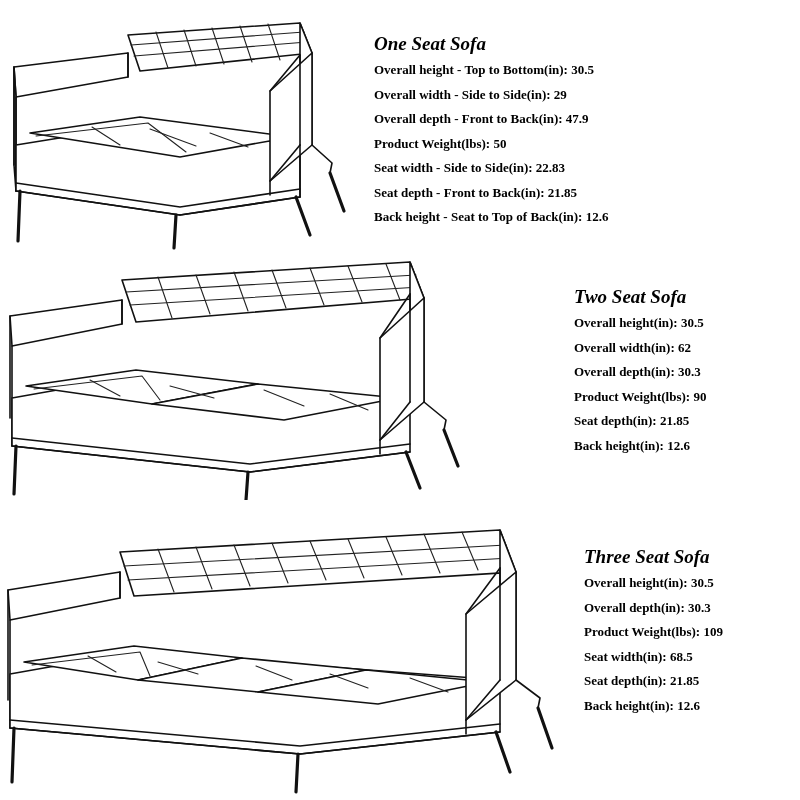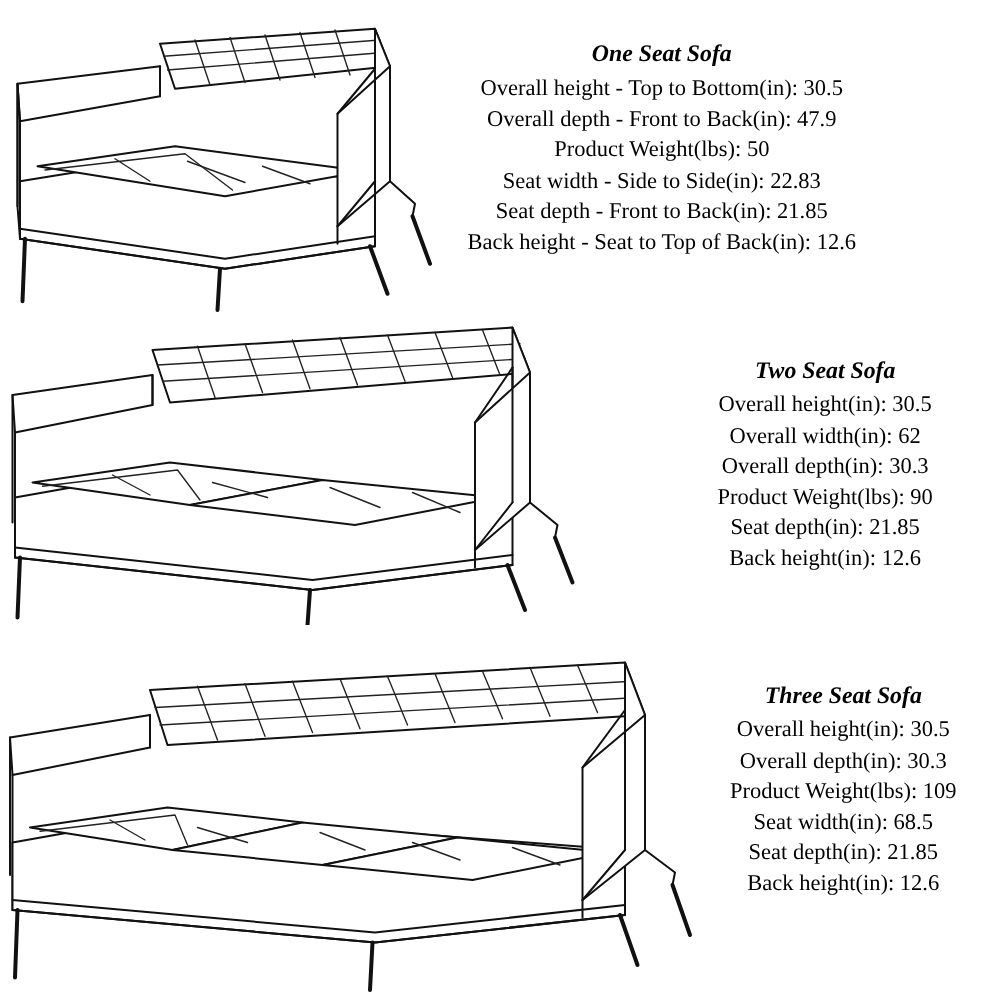--- a/index.html
+++ b/index.html
@@ -12,37 +12,36 @@
     height: 800px;
     font-family: "Liberation Serif", serif;
     color: #000000;
     overflow: hidden;
     position: relative;
   }
   .sheet {
     position: relative;
     width: 656px;
     height: 800px;
-    text-align: center;
   }
   .spec-block {
     position: absolute;
     font-family: "Liberation Serif", serif;
   }
   .spec-title {
     font-style: italic;
     font-weight: bold;
     font-size: 19px;
     line-height: 24px;
     margin-bottom: 2px;
     white-space: nowrap;
   }
   .spec-line {
-    font-weight: normal;
-    font-size: 18px;
+    font-weight: bold;
+    font-size: 13px;
     line-height: 24.5px;
     white-space: nowrap;
   }
   .block-one { left: 374px; top: 32px; }
   .block-two { left: 574px; top: 285px; }
   .block-three { left: 584px; top: 545px; }
 
   .sofa-svg {
     position: absolute;
   }
@@ -124,20 +123,21 @@
       <path class="leg" d="M176 210 L174 243"></path>
       <path class="leg" d="M296 192 L310 230"></path>
       <path class="leg" d="M330 168 L344 206"></path>
       <path class="ln" d="M312 140 L332 158 L330 168"></path>
     </svg>
   </div>
 
   <div class="spec-block block-one">
     <div class="spec-title">One Seat Sofa</div>
     <div class="spec-line">Overall height - Top to Bottom(in): 30.5</div>
+    <div class="spec-line">Overall width - Side to Side(in): 29</div>
     <div class="spec-line">Overall depth - Front to Back(in): 47.9</div>
     <div class="spec-line">Product Weight(lbs): 50</div>
     <div class="spec-line">Seat width - Side to Side(in): 22.83</div>
     <div class="spec-line">Seat depth - Front to Back(in): 21.85</div>
     <div class="spec-line">Back height - Seat to Top of Back(in): 12.6</div>
   </div>
 
   <div class="sofa-svg sofa-two">
     <svg width="560" height="250" viewBox="0 0 560 250">
 

